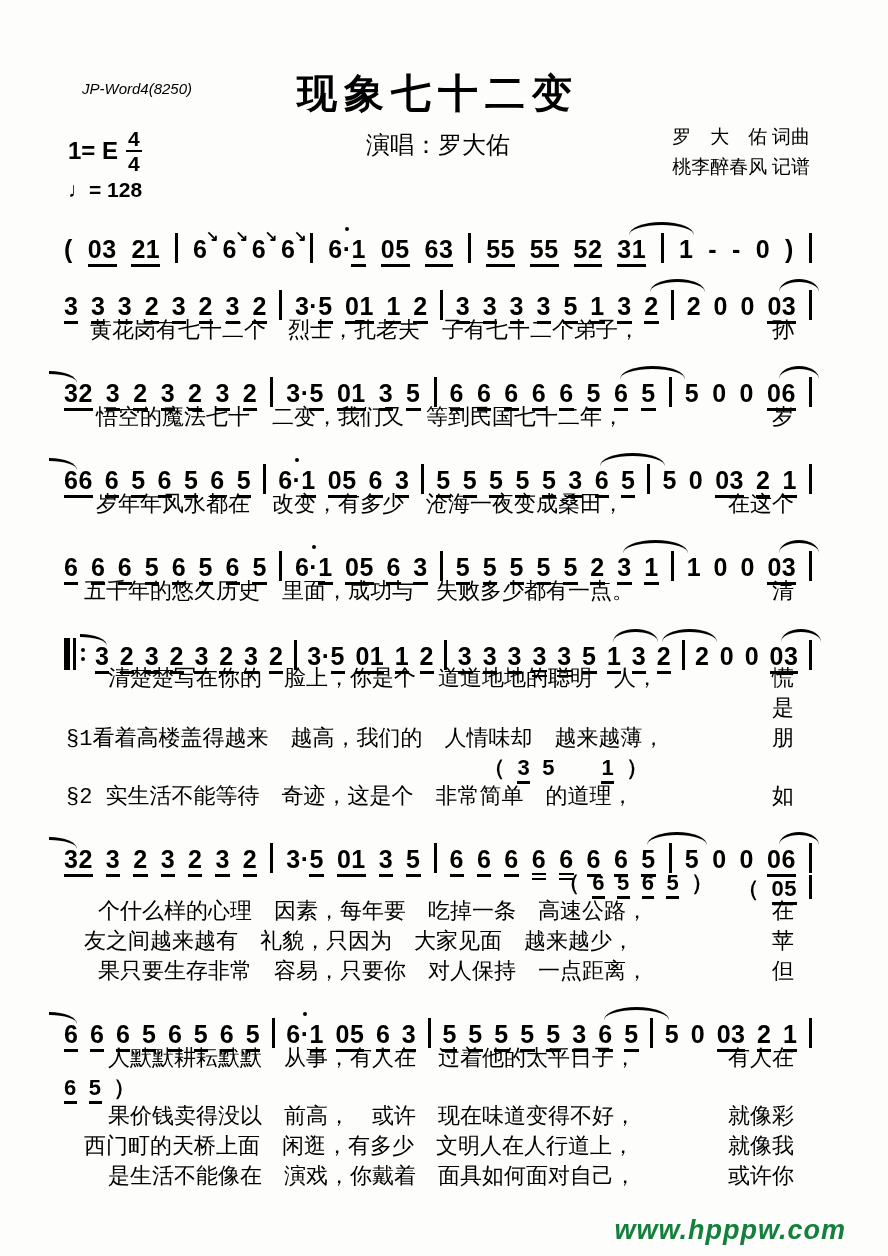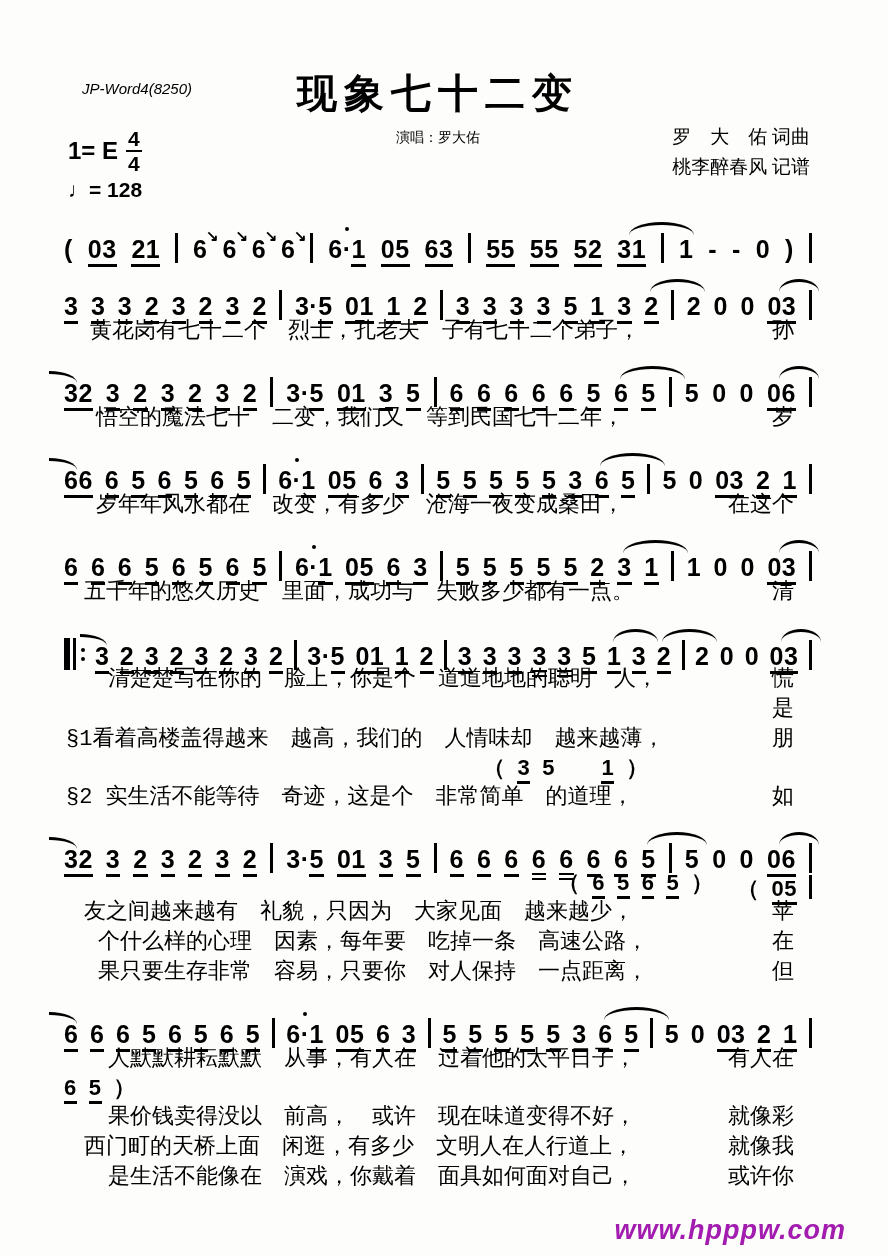--- a/index.html
+++ b/index.html
@@ -5,21 +5,21 @@
   html,body{margin:0;padding:0;background:#e8e8e8;}
   .page{
     width:888px;height:1256px;position:relative;box-sizing:border-box;
     background:#fdfdfc;margin:0 auto;padding:28px 76px 0 64px;
     font-family:"Liberation Sans",sans-serif;color:#000;overflow:hidden;
   }
   
   .header{position:relative;height:172px;}
   .tl{position:absolute;top:44px;left:18px;font-size:15px;font-style:italic;}
   .title{margin:8px;padding-top:30px;text-align:center;font-size:40px;font-weight:900;letter-spacing:7px;}
-  .subtitle{text-align:center;font-size:14px;font-family:"Liberation Serif",serif;}
+  .subtitle{text-align:center;font-size:24px;font-family:"Liberation Serif",serif;}
   .credits{position:absolute;right:2px;top:86px;font-size:19px;line-height:30px;font-family:"Liberation Serif",serif;margin-left:40px;}
   .keysig{position:absolute;left:4px;top:92px;font-size:24px;font-weight:bold;}
   .keyline{display:flex;align-items:center;gap:8px;}
   .time{display:inline-flex;flex-direction:column;align-items:center;font-size:21px;line-height:1;}
   .time .tt{border-bottom:2px solid #000;padding:0 2px 1px;}
   .time .tb{padding-top:1px;}
   .tempo{margin-top:4px;font-size:21px;}
   
   .score{margin-top:6px;}
   .line-block{margin-bottom:11px;}
@@ -42,21 +42,21 @@
   .gl::after{content:"↘";position:absolute;top:-.62em;right:-.78em;font-size:.6em;font-weight:bold;}
   .slur{position:absolute;left:40%;bottom:calc(100% + 2px);height:10px;border-top:3px solid #000;border-radius:50%/100% 100% 0 0;pointer-events:none;}
   .ain::before{content:"";position:absolute;left:-.6em;top:-10px;width:1.1em;height:9px;border-top:3px solid #000;border-radius:0 100% 0 0 / 0 100% 0 0;}
   
   .lyric-row{position:relative;height:30px;line-height:29px;font-size:22px;font-family:Liberation Mono, monospace;}
   .lyric-tail{position:absolute;right:18px;top:0;}
   .inset-row{position:relative;height:28px;font-size:22px;font-weight:bold;line-height:1;}
   .inset-group{position:absolute;top:2px;display:inline-flex;gap:12px;align-items:baseline;}
   .inset-group .bar{height:24px;transform:translateY(3px);}
   
-  .watermark{position:absolute;right:42px;bottom:10px;font-size:27px;font-weight:bold;font-style:italic;color:#a21caf;letter-spacing:1px;}
+  .watermark{position:absolute;right:42px;bottom:10px;font-size:27px;font-weight:bold;font-style:italic;color:#15803d;letter-spacing:1px;}
 </style>
 </head>
 <body>
 
 <div class="page">
   <div class="header">
     <div class="tl">JP-Word4(8250)</div>
     <h1 class="title">现象七十二变</h1>
     <div class="subtitle">演唱：罗大佑</div>
     <div class="credits">
@@ -330,22 +330,22 @@
             <span class="tok u1">6</span>
             <span class="tok u1">5</span>
             <span class="tok">）</span>
           </span>
           <span class="inset-group" style="right: 0px;">
             <span class="tok">（</span>
             <span class="tok u1">05</span>
             <span class="bar"></span>
           </span>
         </div>
+        <div class="lyric-row" style="padding-left: 34px;"><span class="lyric-text">个什么样的心理　因素，每年要　吃掉一条　高速公路，</span><span class="lyric-tail">在</span></div>
         <div class="lyric-row" style="padding-left: 20px;"><span class="lyric-text">友之间越来越有　礼貌，只因为　大家见面　越来越少，</span><span class="lyric-tail">苹</span></div>
-        <div class="lyric-row" style="padding-left: 34px;"><span class="lyric-text">个什么样的心理　因素，每年要　吃掉一条　高速公路，</span><span class="lyric-tail">在</span></div>
         <div class="lyric-row" style="padding-left: 34px;"><span class="lyric-text">果只要生存非常　容易，只要你　对人保持　一点距离，</span><span class="lyric-tail">但</span></div>
       </div>
       <div class="line-block">
         <div class="notes-row">
           <span class="tok u1 ain">6</span>
           <span class="tok u1">6</span>
           <span class="tok u1">6</span>
           <span class="tok u1">5</span>
           <span class="tok u1">6</span>
           <span class="tok u1">5</span>

